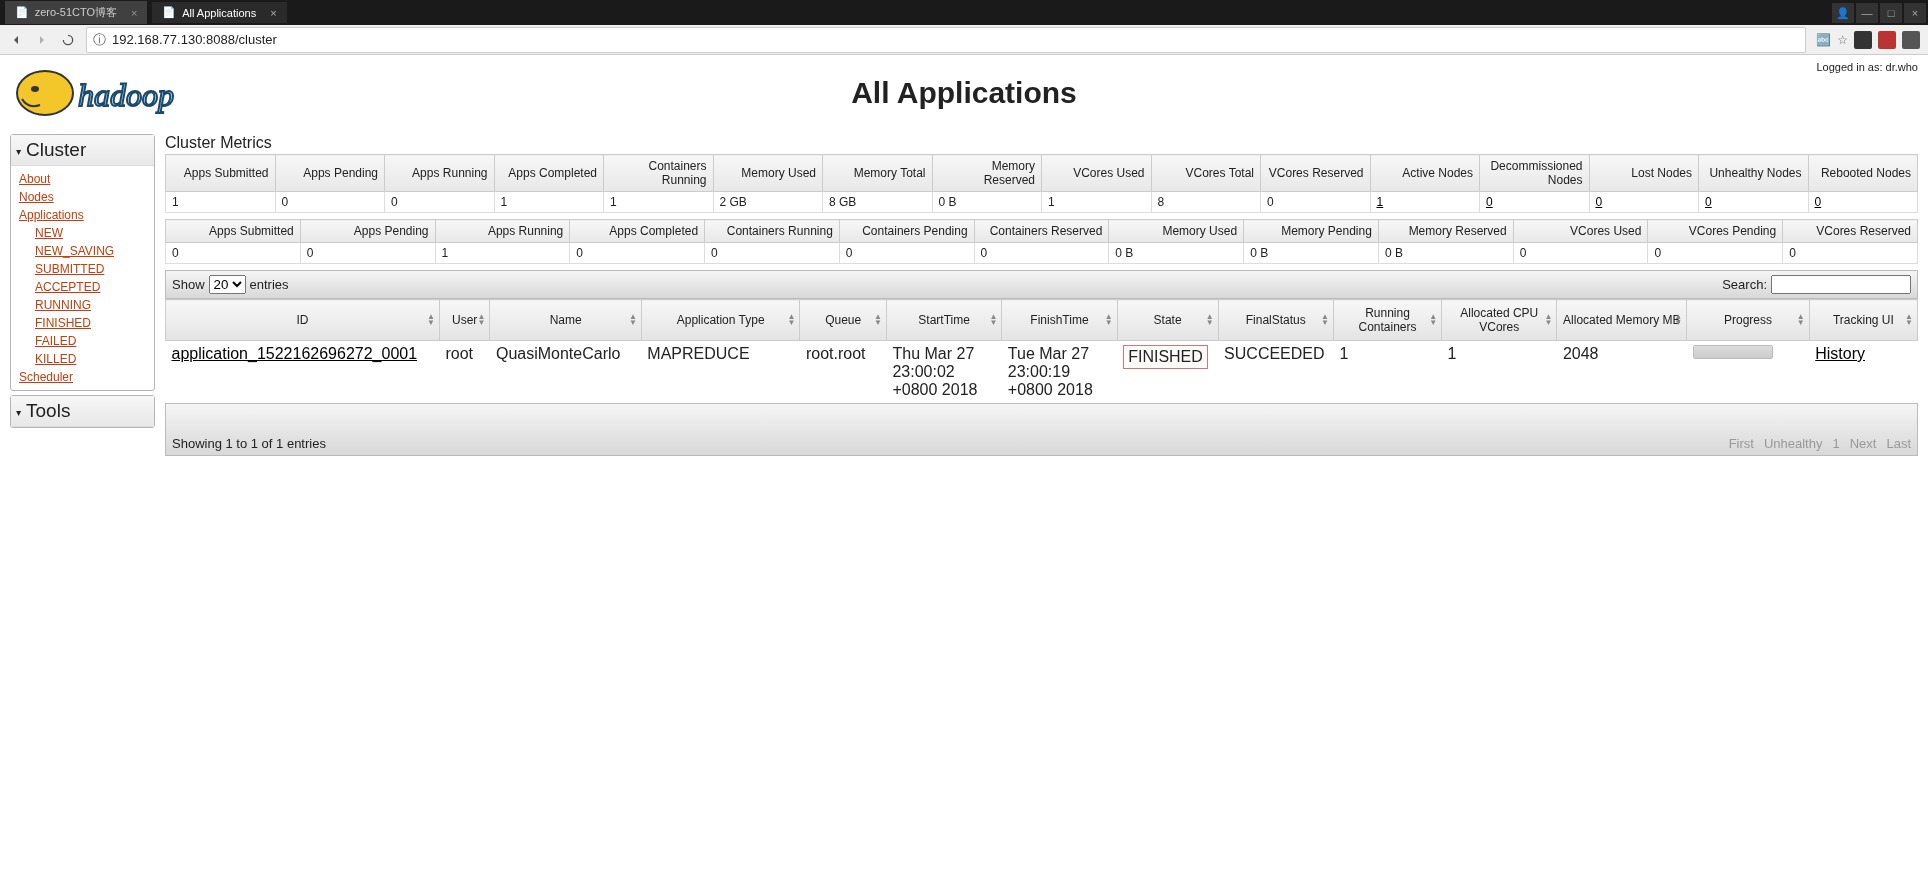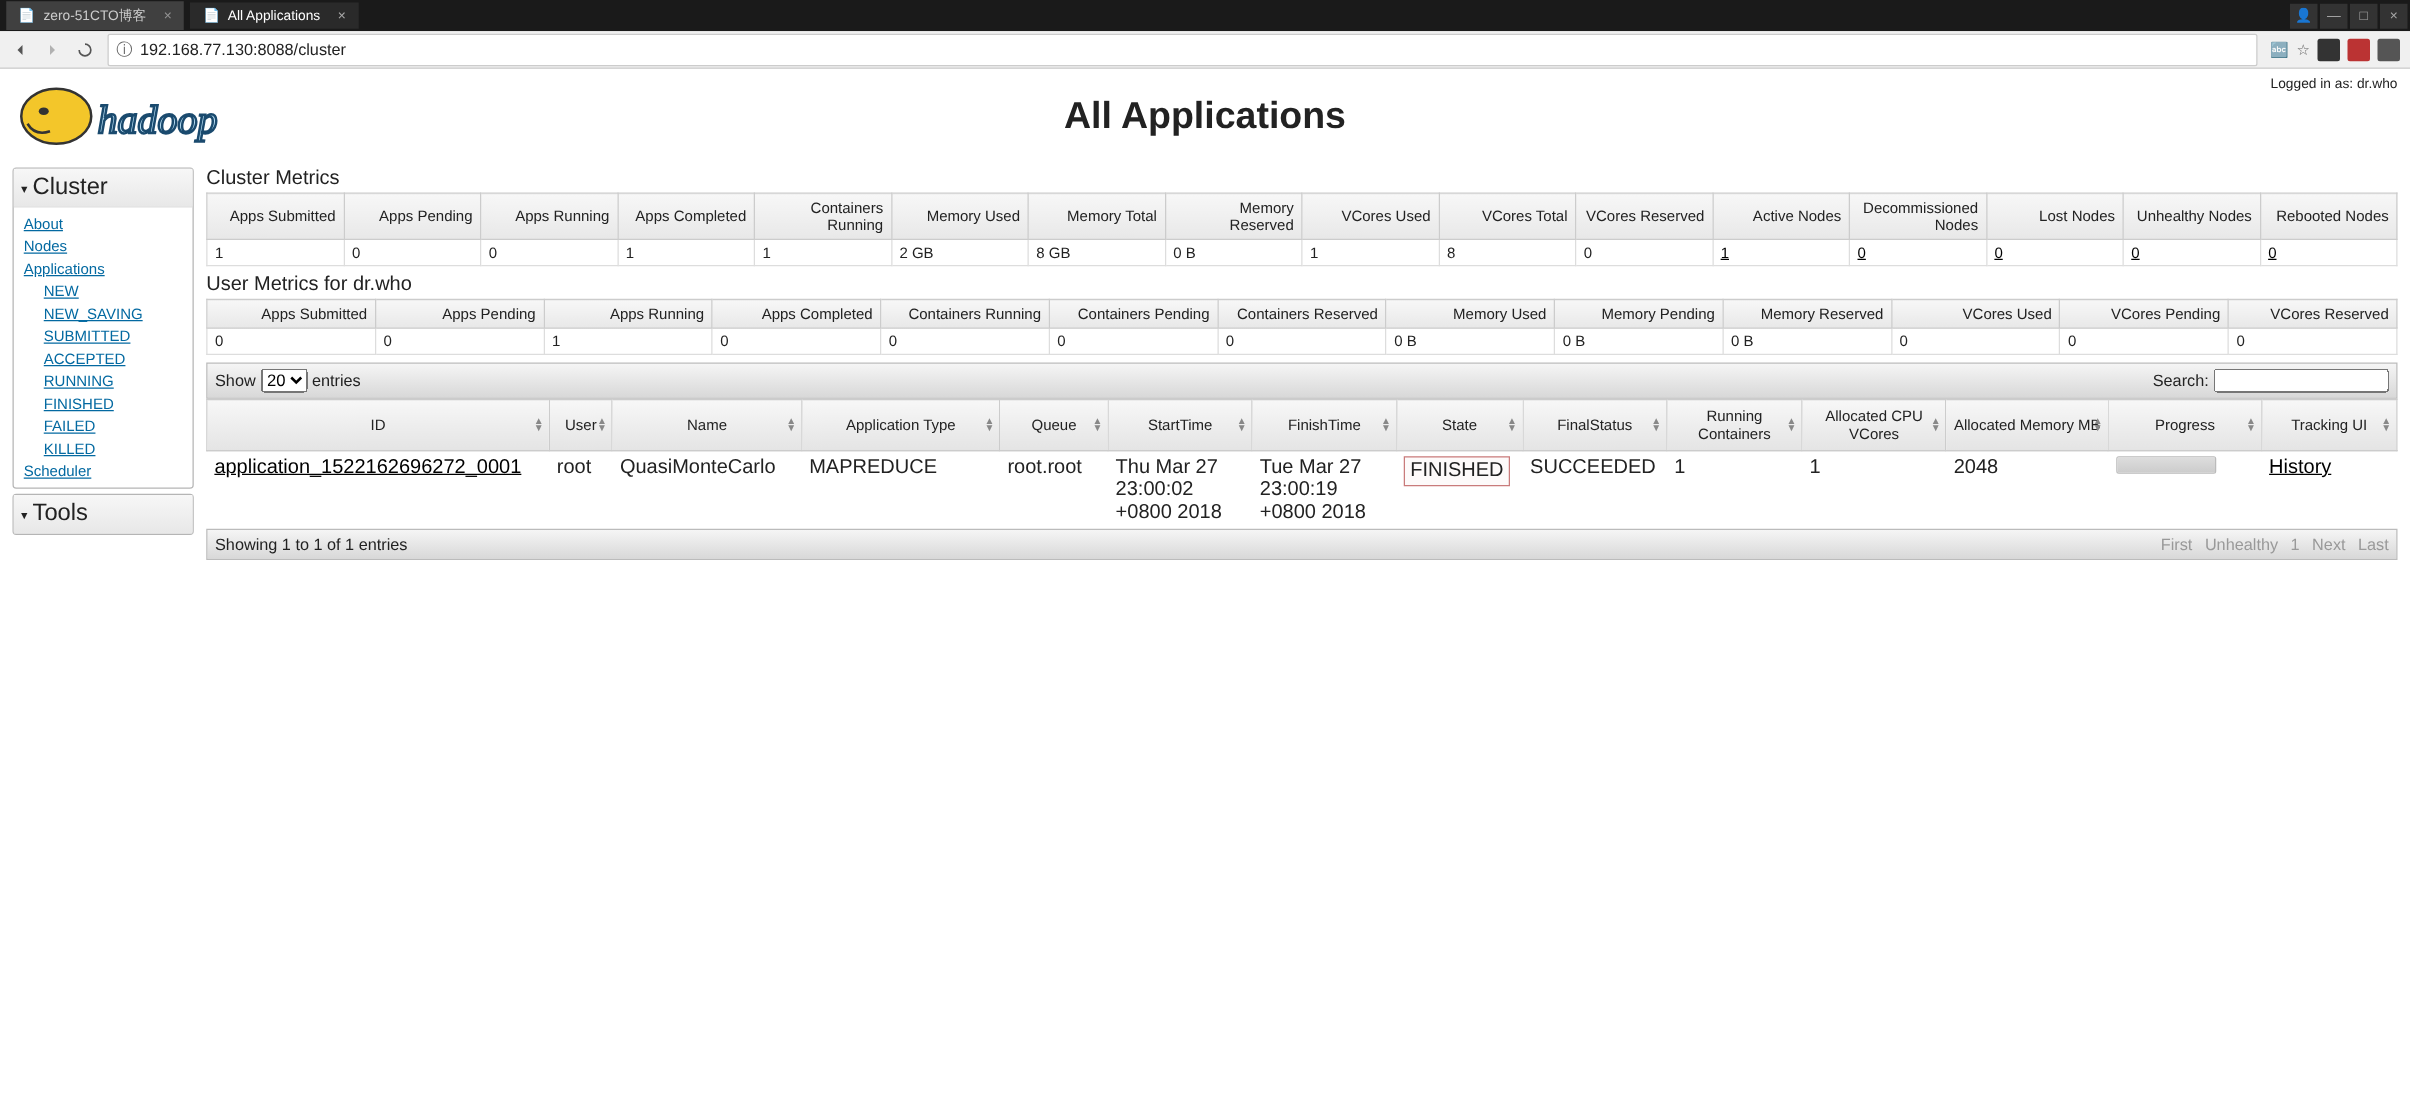--- a/index.html
+++ b/index.html
@@ -19,42 +19,42 @@
 .logged { position: absolute; right: 10px; top: 6px; font-size: 11px; }
 .logo-title { display: flex; align-items: center; }
 .logo { width: 240px; }
 .page-title { flex: 1; text-align: center; font-size: 30px; font-weight: bold; margin-left: -240px; }
 .main-area { display: flex; padding: 4px 10px; gap: 10px; }
 .sidebar { width: 145px; flex-shrink: 0; }
 .sb-box { border: 1px solid #b5b5b5; border-radius: 3px; margin-bottom: 4px; }
 .sb-head { background: linear-gradient(#f7f7f7,#e8e8e8); padding: 4px 6px; font-size: 19px; font-weight: normal; border-bottom: 1px solid #ddd; }
 .sb-head::before { content: "\25B8"; display: inline-block; margin-right: 4px; transform: rotate(90deg); font-size: 10px; }
 .sb-body { padding: 4px 8px; }
-.sb-body a { display: block; color: #0369a1; text-decoration: underline; line-height: 1.5; font-size: 12px; }
+.sb-body a { display: block; color: #c2410c; text-decoration: underline; line-height: 1.5; font-size: 12px; }
 .sb-body .sub a { margin-left: 16px; }
 .content { flex: 1; min-width: 0; }
 .section-title { font-size: 16px; font-weight: normal; margin-bottom: 2px; }
 .metrics-table { width: 100%; border-collapse: collapse; table-layout: fixed; margin-bottom: 6px; }
 .metrics-table th { background: linear-gradient(#f7f7f7,#e8e8e8); border: 1px solid #ccc; padding: 4px 6px; font-weight: normal; text-align: right; }
 .metrics-table td { border: 1px solid #ddd; padding: 3px 6px; text-align: left; }
 .metrics-table td a { color: #000; text-decoration: underline; }
 .ctl-row { background: linear-gradient(#f5f5f5,#d8d8d8); border: 1px solid #bbb; padding: 4px 6px; display: flex; align-items: center; font-size: 13px; }
 .ctl-row select { margin: 0 4px; }
 .ctl-row .search-lbl { margin-left: auto; }
 .ctl-row input { width: 140px; margin-left: 4px; }
 .data-table { width: 100%; border-collapse: collapse; table-layout: fixed; }
 .data-table th { background: linear-gradient(#f7f7f7,#e4e4e4); border: 1px solid #ccc; padding: 6px 4px; font-weight: normal; text-align: center; position: relative; font-size: 12px; }
 .sort-ic { position: absolute; right: 4px; top: 50%; transform: translateY(-50%); font-size: 8px; color: #888; line-height: 6px; }
 .data-table td { padding: 4px 6px; vertical-align: top; text-align: left; font-size: 16px; }
 .data-table td a { color: #000; text-decoration: underline; }
 .state-cell { border: 1px solid #c97b7b; background: #fdfafa; text-align: center; padding: 2px 4px; display: inline-block; }
 .progress-bar { width: 80px; height: 14px; background: #e8e8e8; border: 1px solid #bbb; border-radius: 2px; }
 .progress-bar-inner { height: 100%; background: linear-gradient(#ddd,#ccc); width: 100%; }
 .pager-row { background: linear-gradient(#f5f5f5,#d8d8d8); border: 1px solid #bbb; padding: 4px 6px; display: flex; align-items: flex-end; font-size: 13px; }
-.pager-links { margin-left: auto; display: flex; gap: 10px; color: #999; }
+.pager-links { margin-left: auto; display: flex; gap: 10px; color: #999; margin-top: 28px; }
 </style>
 </head>
 <body>
 
 <div class="browser-chrome">
   <div class="tab">
     <span>📄</span>
     <span>zero-51CTO博客</span>
     <span class="closex">×</span>
   </div>
@@ -175,21 +175,20 @@
             <td>0</td>
             <td><a href="#">1</a></td>
             <td><a href="#">0</a></td>
             <td><a href="#">0</a></td>
             <td><a href="#">0</a></td>
             <td><a href="#">0</a></td>
           </tr>
         </tbody>
     </table>
 
-    <div class="section-title">User Metrics for dr.who</div>
     <table class="metrics-table">
       <thead>
           <tr id="um-head">
             <th>Apps Submitted</th>
             <th>Apps Pending</th>
             <th>Apps Running</th>
             <th>Apps Completed</th>
             <th>Containers Running</th>
             <th>Containers Pending</th>
             <th>Containers Reserved</th>

